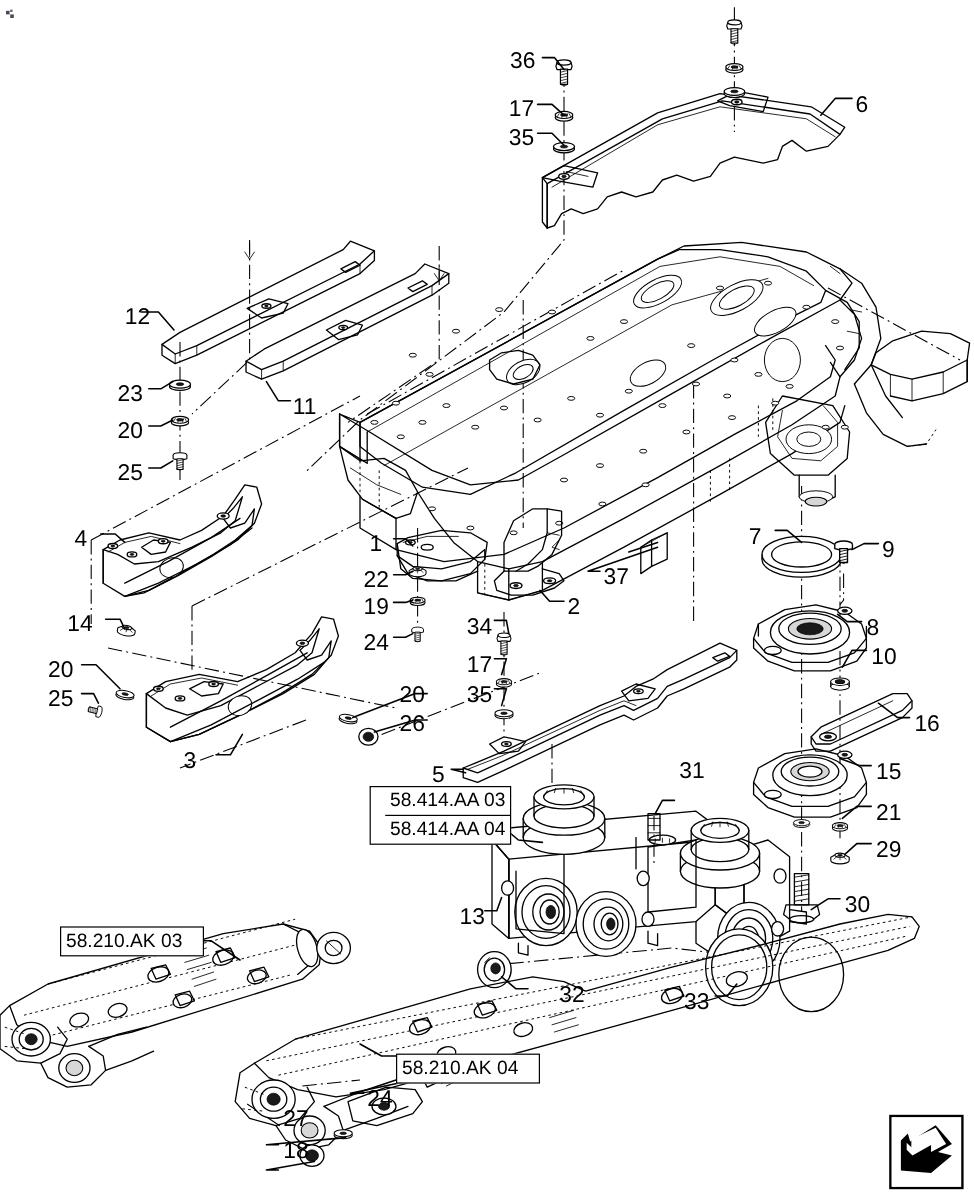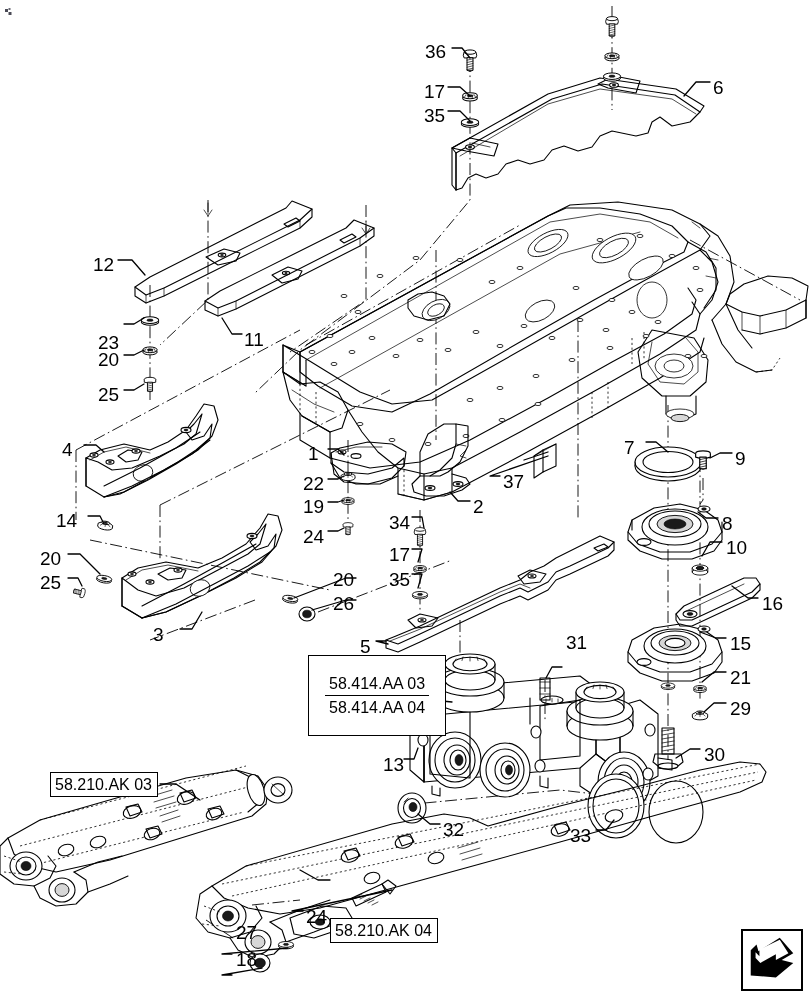--- a/index.html
+++ b/index.html
@@ -31,28 +31,28 @@
 
   
   .refbox{
     position:absolute;
     border:1.6px solid #000;
     background:#fff;
     font-family:"Liberation Sans", sans-serif;
     font-size:16px;
     line-height:21px;
     color:#000;
-    padding:1px 5px 1px 4px;
+    padding:1px 17px 1px 4px;
     white-space:nowrap;
   }
-  .refbox.stack{padding:16px;text-align:right;}
+  .refbox.stack{padding:0;text-align:right;}
   .refbox.stack > div{
     padding:1px 4px 1px 4px;
   }
-  .refbox.stack > div + div{border-top:1.6px solid #000;}
+  .refbox.stack > div + div{border-top:1.6px solid #000;margin-left:12px;}
 
   
   #logo{
     position:absolute;
     left:741px; top:929px;
     width:62px; height:62px;
     border:2px solid #000;
     background:#fff;
     box-sizing:border-box;
   }
@@ -831,23 +831,23 @@
       <path class="ldr" d="M420,690 L432,700 L452,702"></path>
       <path class="ldr" d="M330,880 L318,880 L300,870"></path>
     </g>
   </svg>
 
   <div>
     <div class="lbl" style="left:425px;top:42px">36</div>
     <div class="lbl" style="left:424px;top:82px">17</div>
     <div class="lbl" style="left:424px;top:106px">35</div>
     <div class="lbl" style="left:713px;top:78px">6</div>
-    <div class="lbl" style="left:93px;top:255px">12</div>
+    <div class="lbl" style="left:104px;top:255px">12</div>
     <div class="lbl" style="left:244px;top:330px">11</div>
-    <div class="lbl" style="left:98px;top:333px">23</div>
+    <div class="lbl" style="left:98px;top:319px">23</div>
     <div class="lbl" style="left:98px;top:350px">20</div>
     <div class="lbl" style="left:98px;top:385px">25</div>
     <div class="lbl" style="left:62px;top:440px">4</div>
     <div class="lbl" style="left:56px;top:511px">14</div>
     <div class="lbl" style="left:40px;top:549px">20</div>
     <div class="lbl" style="left:40px;top:573px">25</div>
     <div class="lbl" style="left:153px;top:625px">3</div>
     <div class="lbl" style="left:308px;top:444px">1</div>
     <div class="lbl" style="left:303px;top:474px">22</div>
     <div class="lbl" style="left:303px;top:497px">19</div>
@@ -864,37 +864,37 @@
     <div class="lbl" style="left:735px;top:449px">9</div>
     <div class="lbl" style="left:722px;top:514px">8</div>
     <div class="lbl" style="left:726px;top:538px">10</div>
     <div class="lbl" style="left:762px;top:594px">16</div>
     <div class="lbl" style="left:730px;top:634px">15</div>
     <div class="lbl" style="left:730px;top:668px">21</div>
     <div class="lbl" style="left:730px;top:699px">29</div>
     <div class="lbl" style="left:704px;top:745px">30</div>
     <div class="lbl" style="left:566px;top:633px">31</div>
     <div class="lbl" style="left:383px;top:755px">13</div>
-    <div class="lbl" style="left:443px;top:820px">32</div>
+    <div class="lbl" style="left:466px;top:820px">32</div>
     <div class="lbl" style="left:570px;top:826px">33</div>
     <div class="lbl" style="left:306px;top:907px">24</div>
     <div class="lbl" style="left:236px;top:950px">18</div>
     <div class="lbl" style="left:236px;top:923px">27</div>
   </div>
 
   <div class="refbox stack" style="left:308px;top:655px;">
     <div>58.414.AA 03</div>
     <div>58.414.AA 04</div>
   </div>
 
   <div class="refbox" style="left:50px;top:772px;">
     <span>58.210.AK 03</span>
   </div>
 
-  <div class="refbox" style="left:330px;top:918px;">
+  <div class="refbox" style="left:330px;top:878px;">
     <span>58.210.AK 04</span>
   </div>
 
   <div id="logo">
     <svg viewBox="0 0 60 60" xmlns="http://www.w3.org/2000/svg" aria-hidden="true">
       <rect x="0" y="0" width="60" height="60" fill="#fff"></rect>
       <path d="M8,32 L8,20 L14,14 L16,21 L38,7 L52,23 L40,30 L52,33 L34,48 L8,46 Z" fill="#000"></path>
       <path d="M13,22 L17,26 L17,19 L38,9 L47,23 L34,30 L34,24 L18,33 L13,28 Z" fill="#fff"></path>
       <path d="M11,34 L11,44 L33,45 L33,36 Z" fill="#000"></path>
     </svg>

